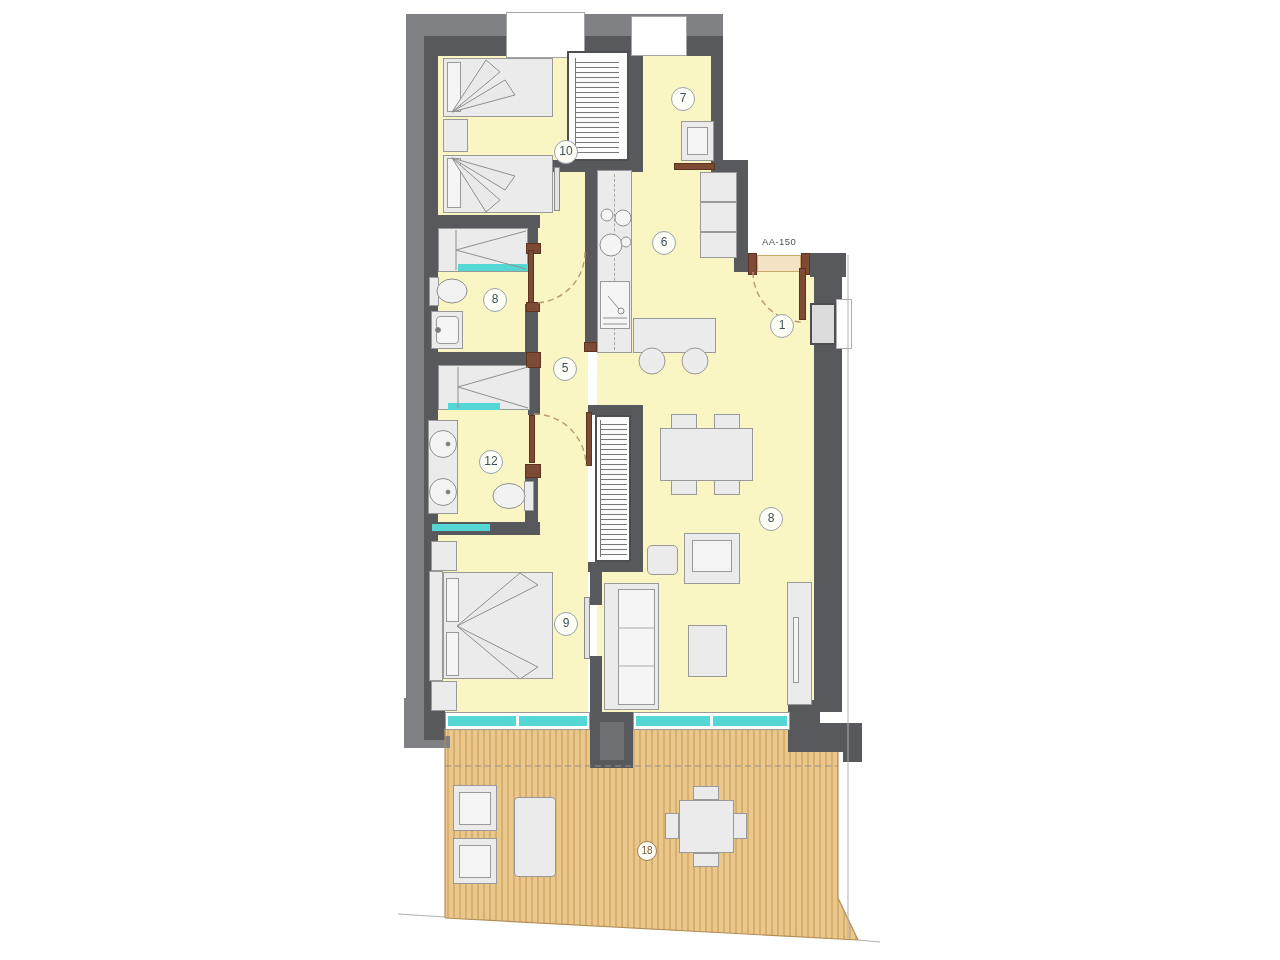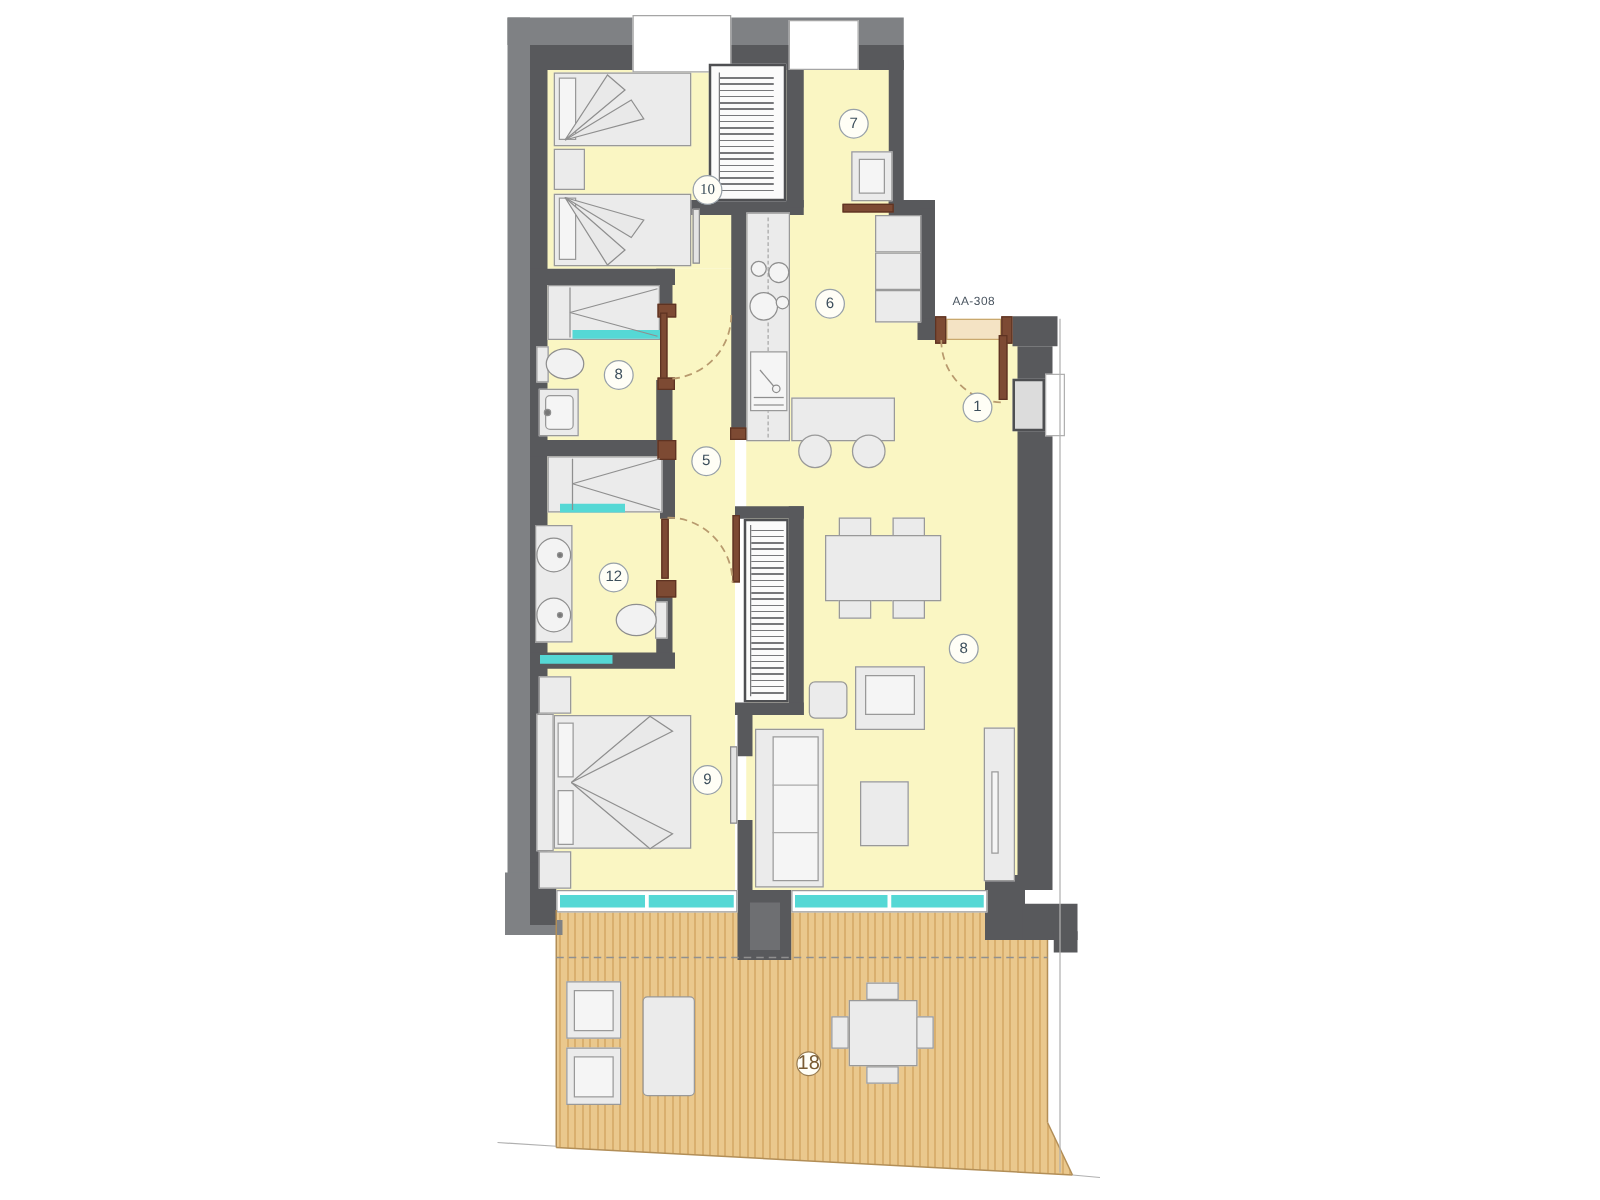--- a/index.html
+++ b/index.html
@@ -29,21 +29,21 @@
   .tan{background:var(--door-opening);border:1px solid #c9a86e;z-index:4;}
   .glass{background:var(--glass);z-index:5;}
   .winstrip{background:#fff;border:1px solid #9a9a9a;z-index:4;}
   .leaf{background:#e4e4e4;border:1px solid #8b8b8b;z-index:5;}
   .pillar-in{background:#6e6f72;z-index:4;}
   .nich{background:#fff;border:1px solid #b0b0b0;z-index:4;}
   .ubox{background:#dcdcdc;border:2px solid #4e4f52;z-index:5;}
   svg.overlay{position:absolute;left:0;top:0;z-index:6;pointer-events:none;}
   .rlabel{width:24px;height:24px;border-radius:50%;border:1.5px solid #98a1a9;background:#fffef6;
           color:var(--label-text);font-size:12px;line-height:21px;text-align:center;z-index:7;}
-  .rlabel.small{width:20px;height:20px;font-size:16px;line-height:17px;
+  .rlabel.small{width:20px;height:20px;font-size:10px;line-height:17px;
           border-color:#9a7e52;color:var(--terrace-label);}
   .ref{color:#4a5560;font-size:9.5px;letter-spacing:.4px;z-index:7;}
 </style>
 </head>
 <body>
 
 <div id="plan">
 
   <div class="floor" style="left:437px;top:48px;width:276px;height:167px;"></div>
   <div class="floor" style="left:597px;top:160px;width:140px;height:108px;"></div>
@@ -250,26 +250,26 @@
         <line x1="838" y1="898" x2="858" y2="940"></line>
     </g>
     <line x1="445" y1="766" x2="838" y2="766" stroke="#909090" stroke-width="1.2" stroke-dasharray="6 4"></line>
     <g stroke="#b0b0b0" stroke-width="1" fill="none">
       <line x1="848" y1="255" x2="848" y2="938"></line>
         <line x1="398" y1="914" x2="445" y2="917"></line>
         <line x1="858" y1="940" x2="880" y2="942"></line>
     </g>
   </svg>
 
-  <div class="rlabel" style="left:554px;top:140px;font-family:Liberation Serif, serif;"><span>10</span></div>
+  <div class="rlabel" style="left:554px;top:140px;"><span>10</span></div>
   <div class="rlabel" style="left:671px;top:87px;"><span>7</span></div>
   <div class="rlabel" style="left:652px;top:231px;"><span>6</span></div>
   <div class="rlabel" style="left:483px;top:288px;"><span>8</span></div>
   <div class="rlabel" style="left:553px;top:357px;"><span>5</span></div>
   <div class="rlabel" style="left:770px;top:314px;"><span>1</span></div>
   <div class="rlabel" style="left:479px;top:450px;"><span>12</span></div>
   <div class="rlabel" style="left:759px;top:507px;"><span>8</span></div>
   <div class="rlabel" style="left:554px;top:612px;"><span>9</span></div>
   <div class="rlabel small" style="left:637px;top:841px;"><span>18</span></div>
 
-  <div class="ref" style="left:762px;top:236px;"><span>AA-308</span></div>
+  <div class="ref" style="left:762px;top:236px;"><span>AA-150</span></div>
 
 </div>
 
 </body></html>

